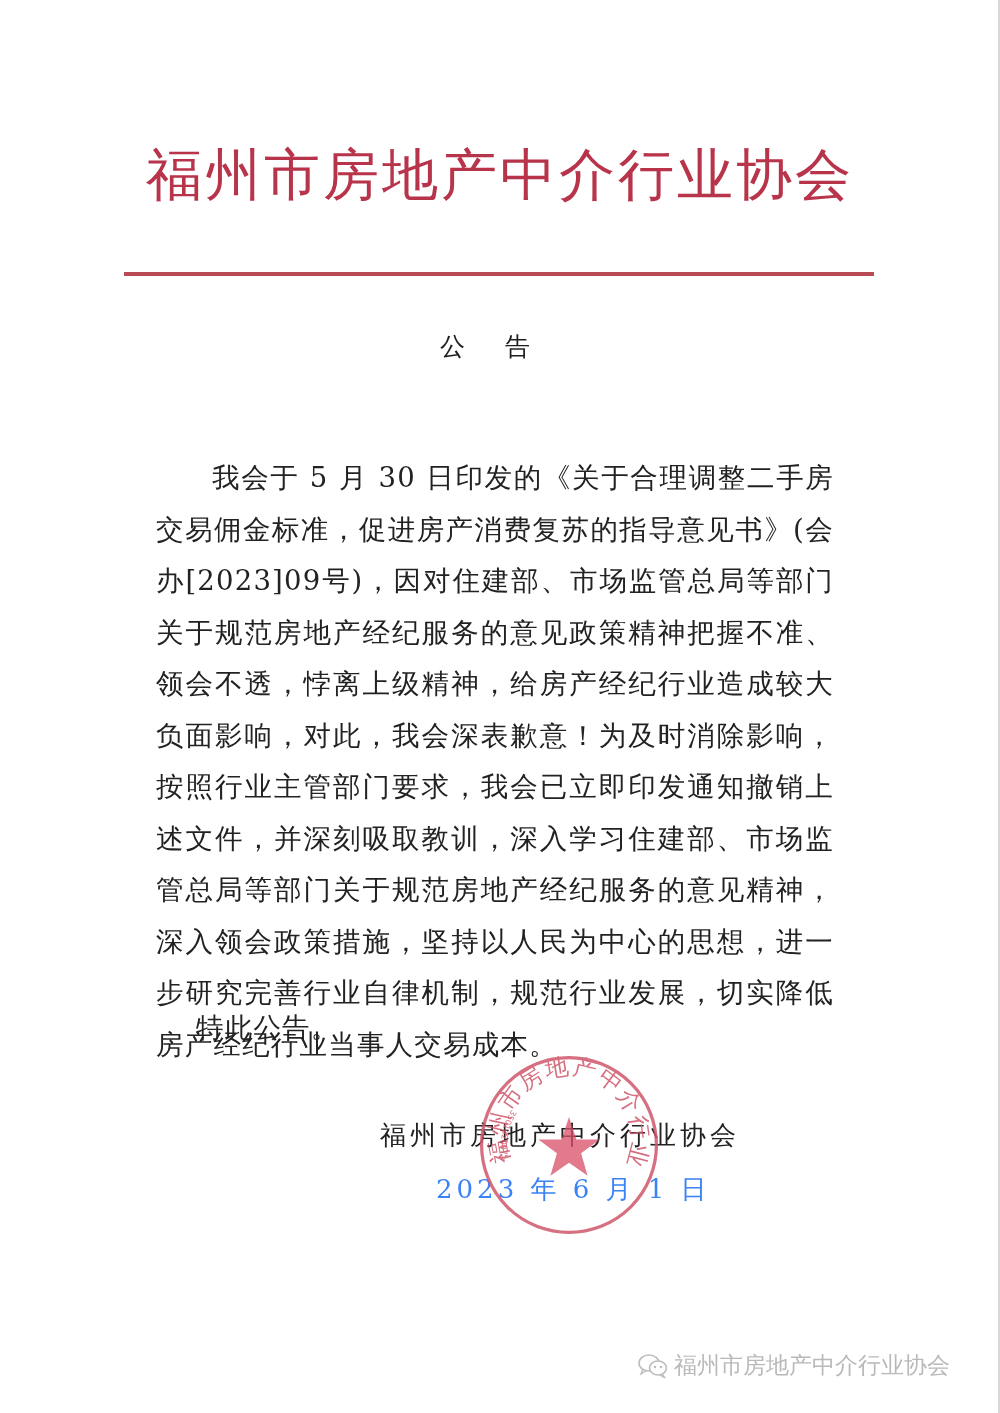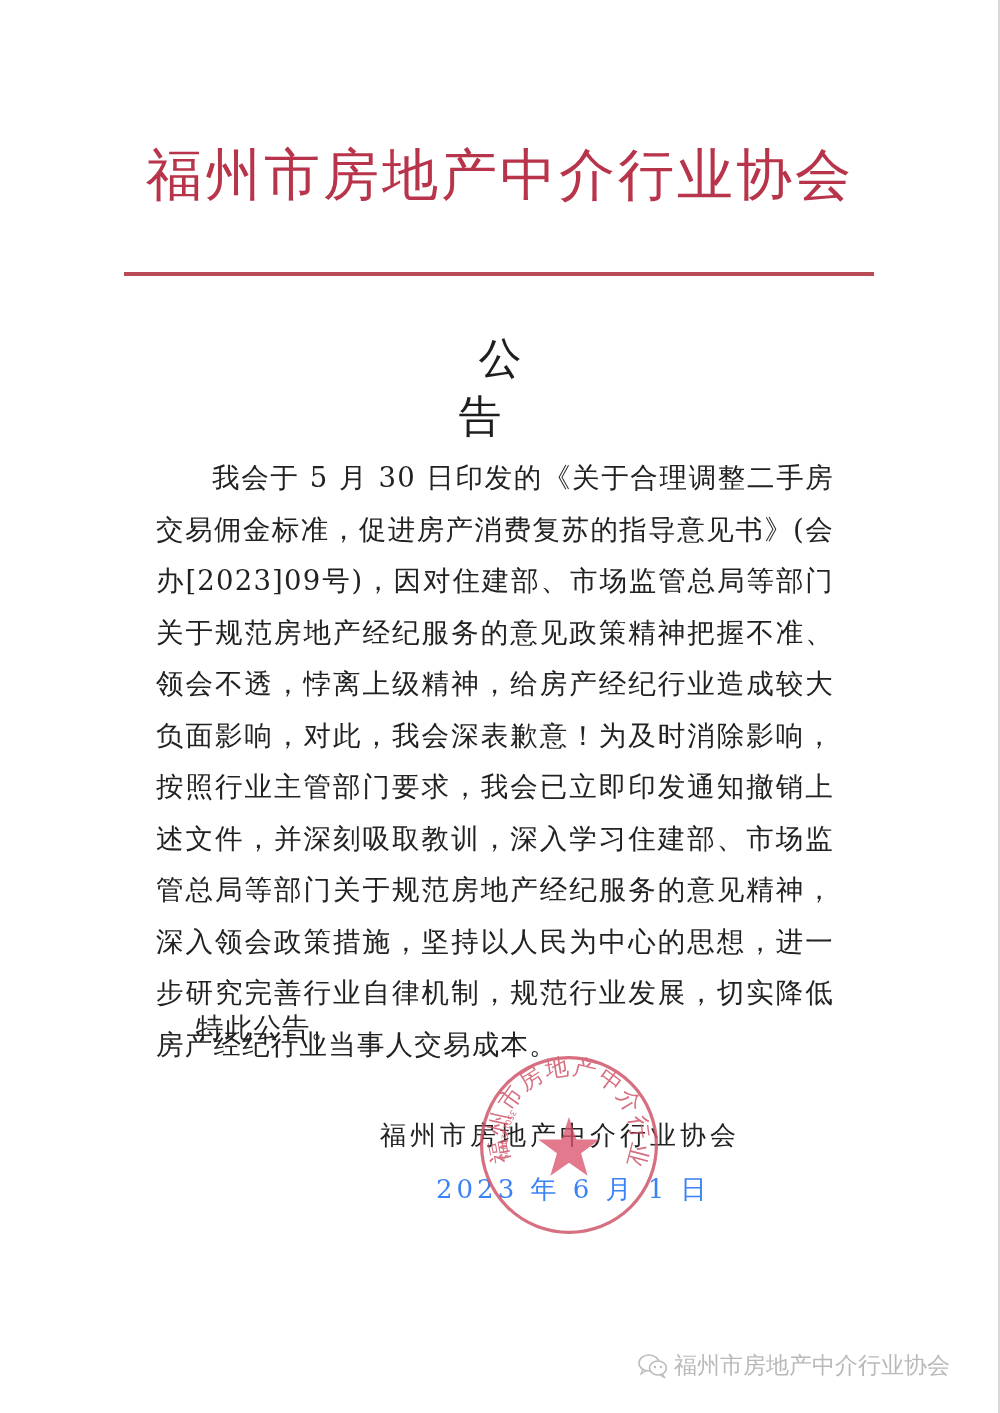--- a/index.html
+++ b/index.html
@@ -42,22 +42,22 @@
       left: 124px;
       width: 750px;
       height: 4px;
       background: #b84a56;
     }
     .doc-heading {
       position: absolute;
       top: 330px;
       left: 400px;
       width: 200px;
-      text-align: center;
-      font-size: 43px;
+      text-align: left;
+      font-size: 25px;
       letter-spacing: 40px;
       text-indent: 40px;
       color: #1e1e1e;
     }
     .body-text {
       position: absolute;
       top: 436px;
       left: 140px;
       width: 710px;
       font-size: 27.5px;

